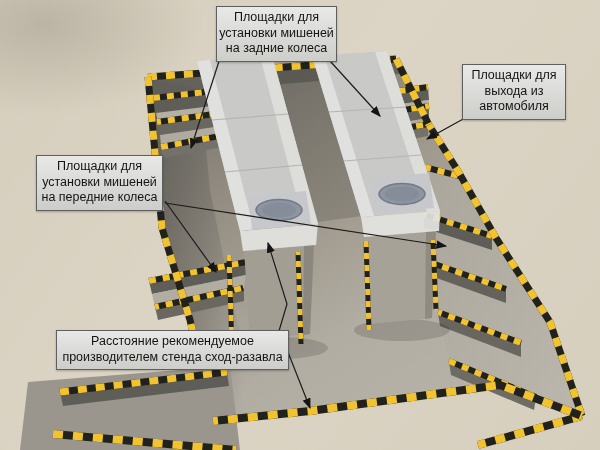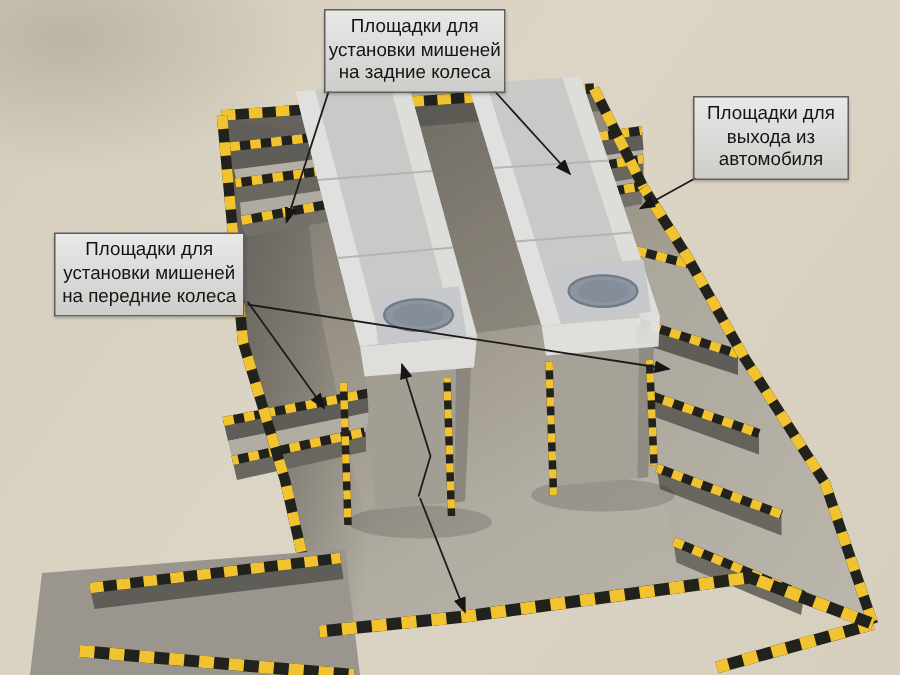--- a/index.html
+++ b/index.html
@@ -207,14 +207,16 @@
 
 <div class="callout" id="co-rear">Площадки для
 установки мишеней
 на задние колеса</div>
 <div class="callout" id="co-exit">Площадки для
 выхода из
 автомобиля</div>
 <div class="callout" id="co-front">Площадки для
 установки мишеней
 на передние колеса</div>
+<div class="callout" id="co-dist">Расстояние рекомендуемое
+производителем стенда сход-разавла</div>
 
 </div>
 
 </body></html>

